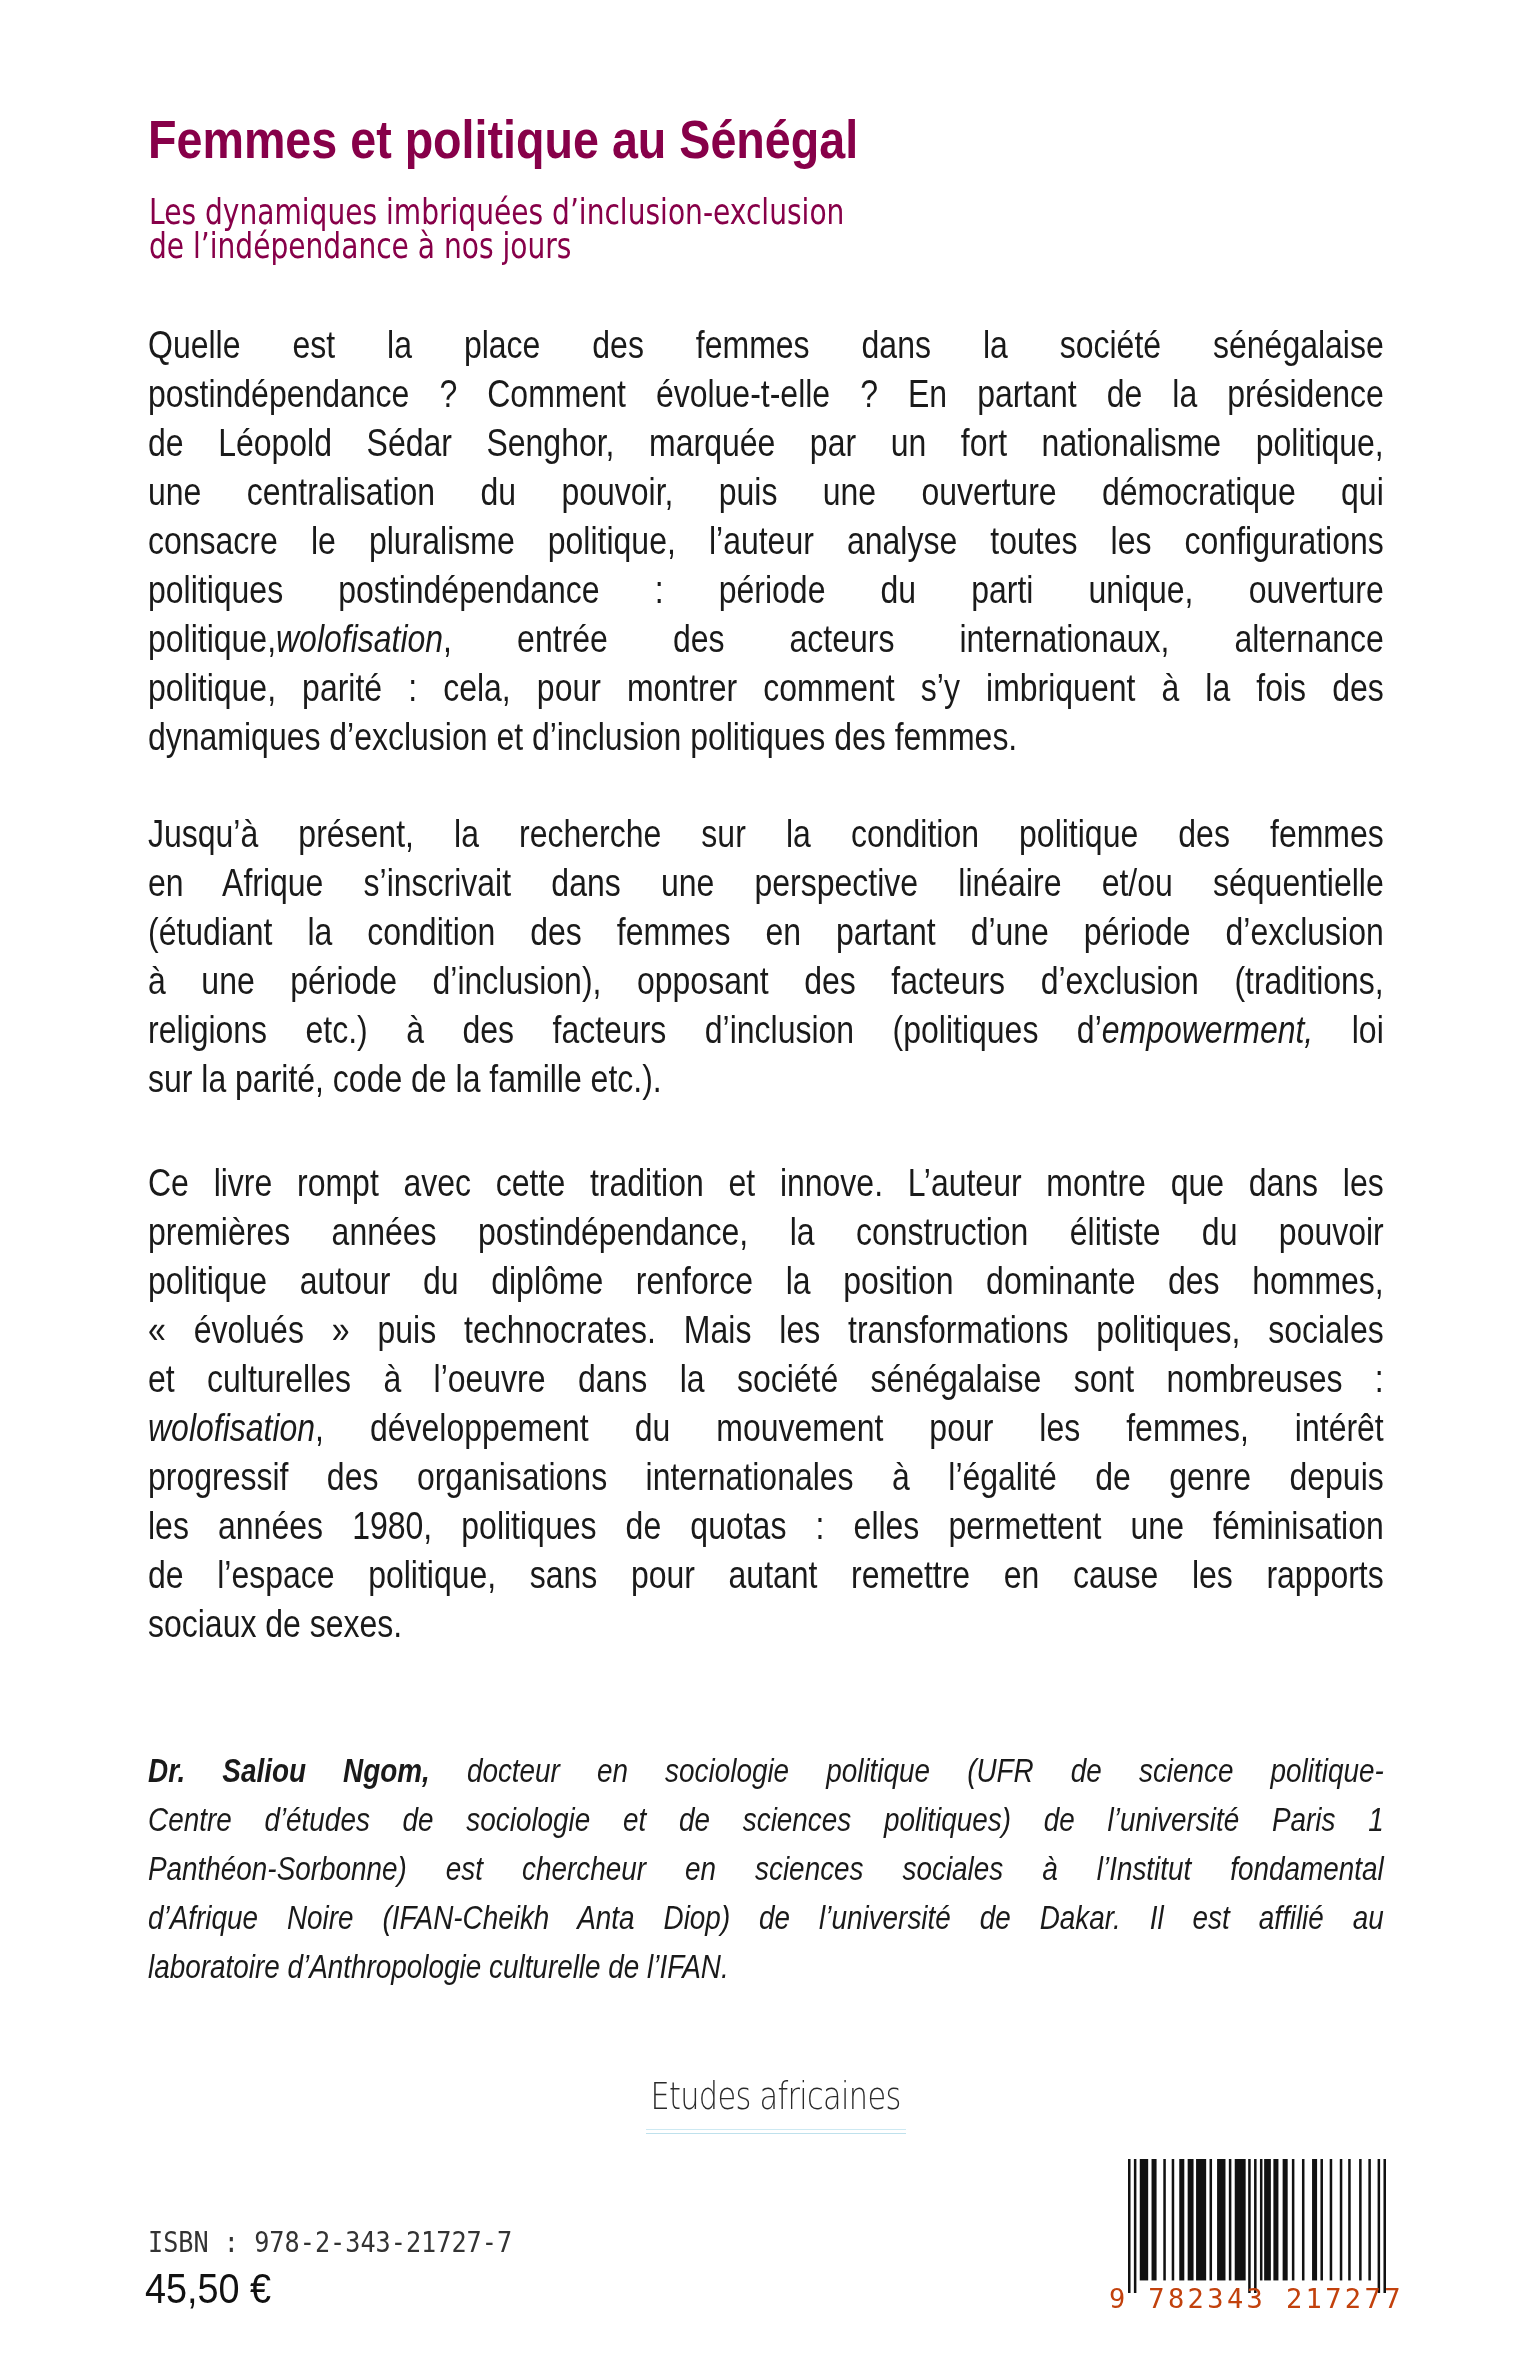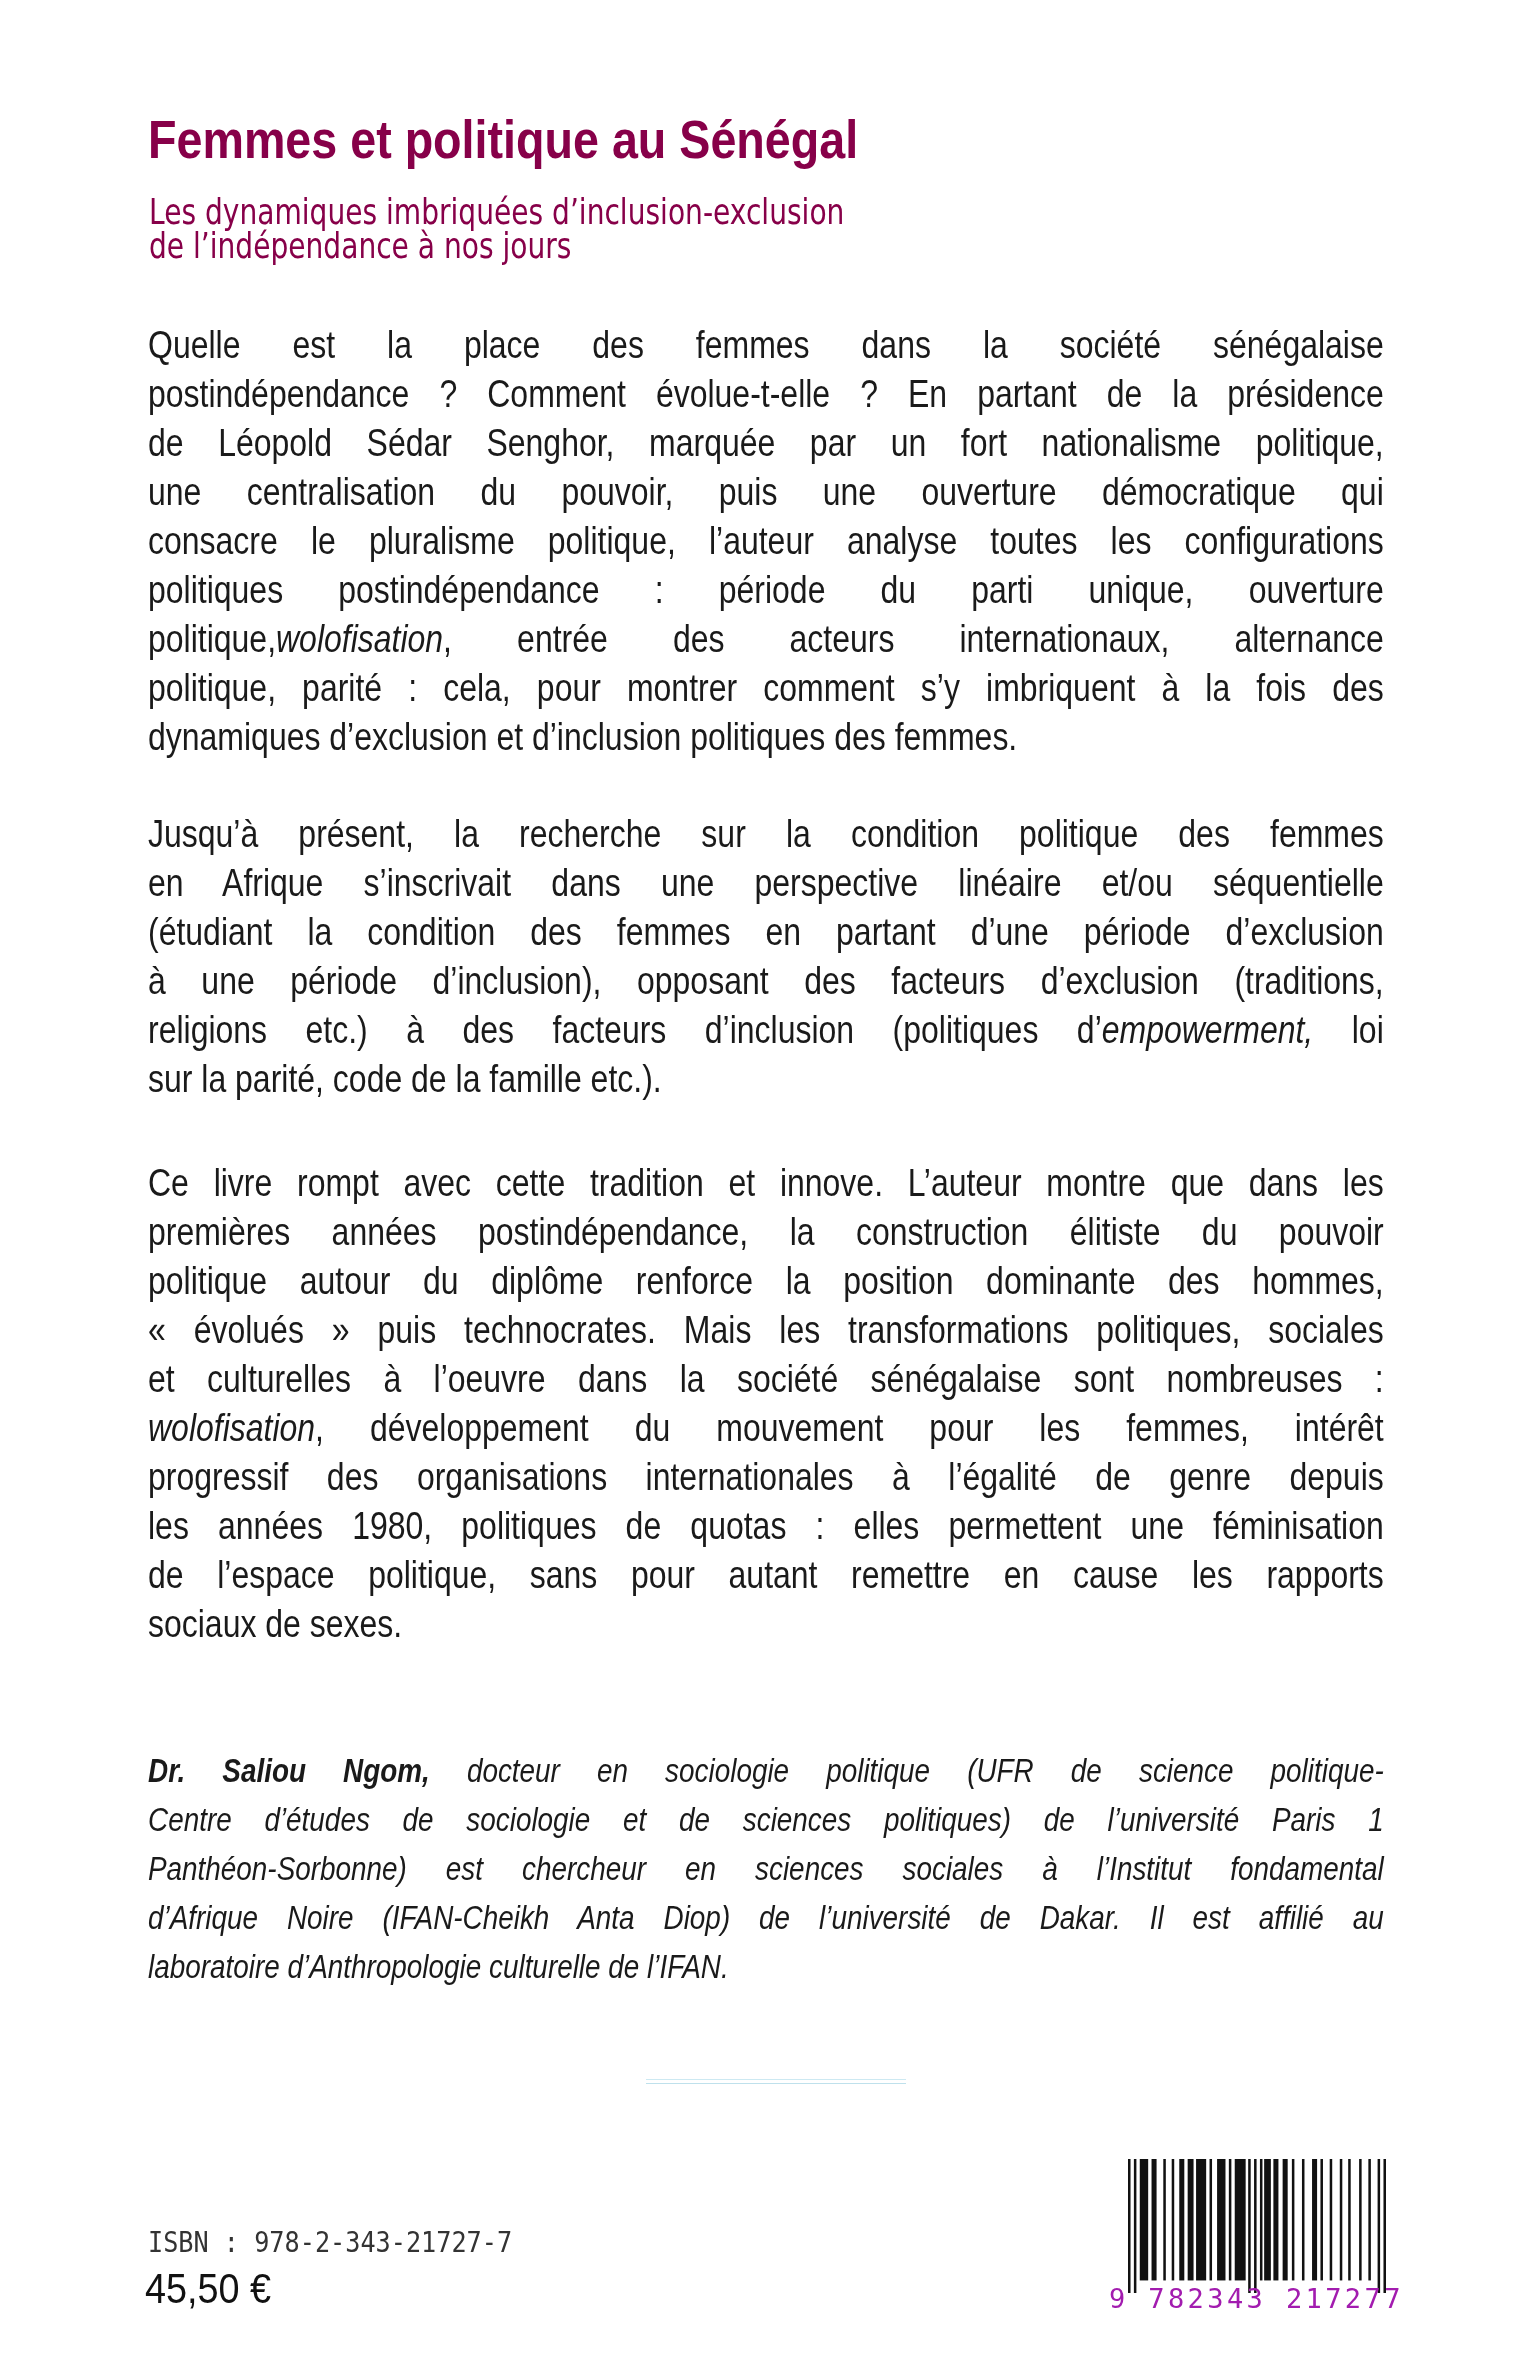--- a/index.html
+++ b/index.html
@@ -70,21 +70,21 @@
     left: 145px; top: 2265px;
     font-family: "Liberation Sans", sans-serif; font-size: 42px; color: #111;
     white-space: nowrap; transform: scaleX(0.9); transform-origin: 0 0;
   }
 
   
   #barcode { left: 1109px; top: 2159px; width: 285px; height: 159px; }
   #barcode-bars { position: absolute; left: 19.3px; top: 0; width: 258px; height: 134px; }
   #barcode-digits {
     position: absolute; left: 0; top: 124px; width: 285px;
-    font-family: "DejaVu Sans Mono", monospace; font-size: 27px; color: #a21caf;
+    font-family: "DejaVu Sans Mono", monospace; font-size: 27px; color: #c2410c;
     white-space: nowrap; letter-spacing: 3.4px;
   }
 </style>
 </head>
 <body>
 
 <div class="abs cond" id="title">Femmes et politique au Sénégal</div>
 <div class="abs cond" id="subtitle">
   <div>Les dynamiques imbriquées d’inclusion-exclusion</div>
   <div>de l’indépendance à nos jours</div>
@@ -126,20 +126,21 @@
 
 <div class="abs cond body-block" id="bio">
   <div class="line"><b>Dr. Saliou Ngom,</b><span> docteur en sociologie politique (UFR de science politique-</span></div>
   <div class="line">Centre d’études de sociologie et de sciences politiques) de l’université Paris 1</div>
   <div class="line">Panthéon-Sorbonne) est chercheur en sciences sociales à l’Institut fondamental</div>
   <div class="line">d’Afrique Noire (IFAN-Cheikh Anta Diop) de l’université de Dakar. Il est affilié au</div>
   <div class="line last">laboratoire d’Anthropologie culturelle de l’IFAN.</div>
 </div>
 
 <div class="abs" id="series">
+  <div><span id="series-name">Etudes africaines</span></div>
   <div id="series-rule"></div>
 </div>
 
 <div class="abs" id="isbn">ISBN : 978-2-343-21727-7</div>
 <div class="abs" id="price">45,50 €</div>
 
 <div class="abs" id="barcode">
   <svg id="barcode-bars" viewBox="0 0 307 160" preserveAspectRatio="none">
     <g fill="#111">
       <rect x="0" y="0" width="3" height="160"></rect>

